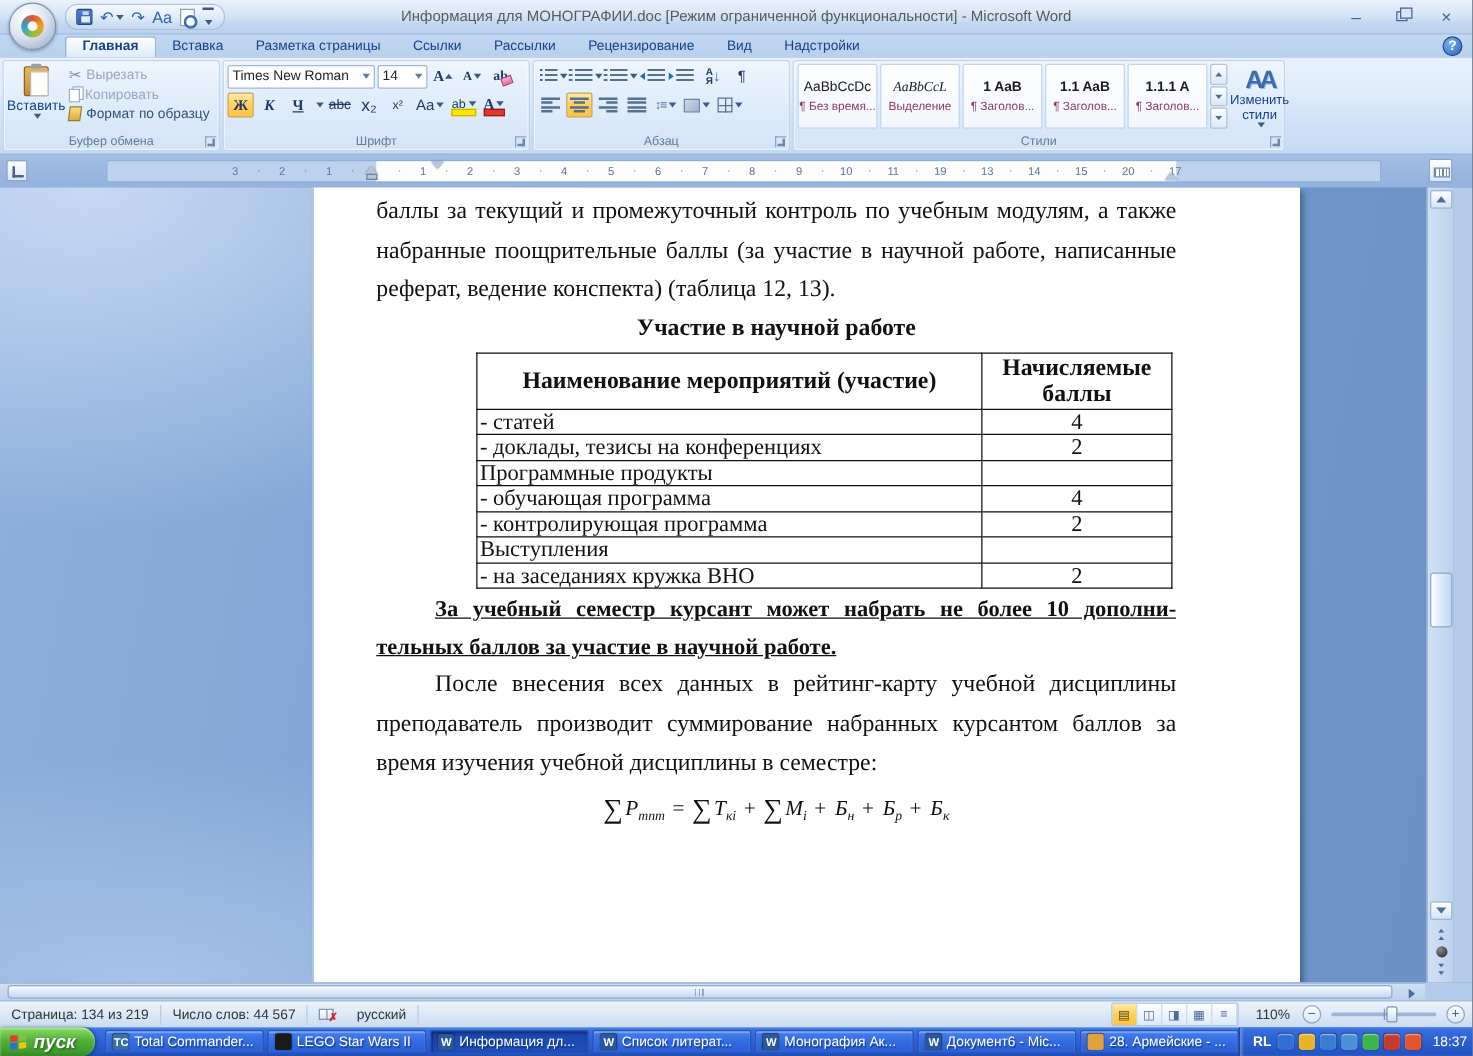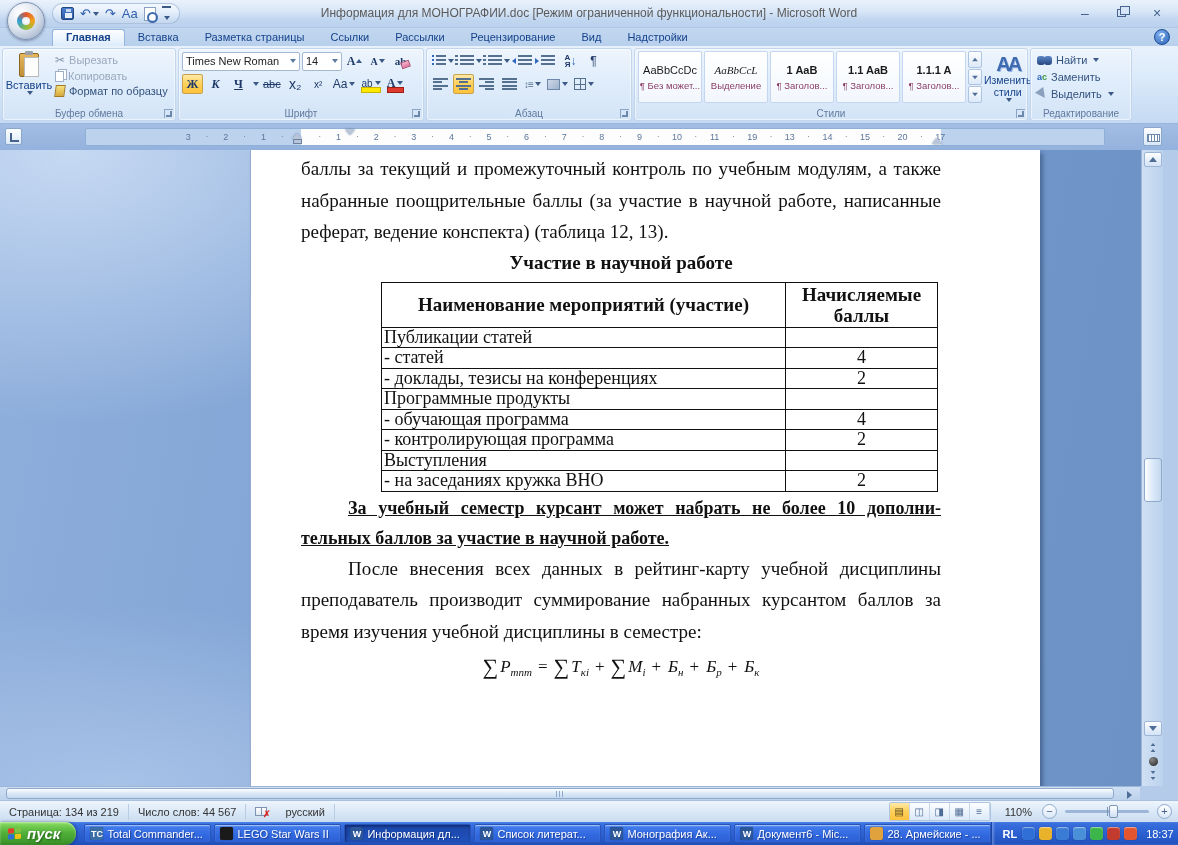--- a/index.html
+++ b/index.html
@@ -469,21 +469,21 @@
       </div>
       <div class="g-label">Абзац</div>
       <span class="launcher"></span>
     </div>
 
     <div class="rgroup" style="width:394px">
       <div class="g-body">
         <div id="stylegallery">
             <div class="stylebox">
               <div class="sprev sp0">AaBbCcDc</div>
-              <div class="sname">¶ Без может...</div>
+              <div class="sname">¶ Без время...</div>
             </div>
             <div class="stylebox">
               <div class="sprev sp1">AaBbCcL</div>
               <div class="sname">Выделение</div>
             </div>
             <div class="stylebox">
               <div class="sprev sp2">1 AaB</div>
               <div class="sname">¶ Заголов...</div>
             </div>
             <div class="stylebox">
@@ -509,41 +509,20 @@
         <div class="changestyles">
           <span class="ic-AA">AA</span>
           <span>Изменить стили</span>
             <span class="caret"></span>
         </div>
       </div>
       <div class="g-label">Стили</div>
       <span class="launcher"></span>
     </div>
 
-    <div class="rgroup" style="width:102px">
-      <div class="g-body">
-        <div class="edit-col">
-          <div class="sbtn">
-              <span class="ic-binoc"></span>
-              <span>Найти</span>
-              <span class="caret"></span>
-            </div>
-          <div class="sbtn">
-              <span class="ic-replace">a<b>c</b></span>
-              <span>Заменить</span>
-            </div>
-          <div class="sbtn">
-              <span class="ic-select"></span>
-              <span>Выделить</span>
-              <span class="caret"></span>
-            </div>
-        </div>
-      </div>
-      <div class="g-label">Редактирование</div>
-    </div>
   </div>
 
   <div id="rulerrow">
     <div id="tabsel"></div>
     <div id="rulerbar">
       <div id="ruler-active"></div>
       <div id="ruler-marks">
           <span class="rnum" style="left: 102.2px;">3</span>
           <span class="rnum" style="left: 139.8px;">2</span>
           <span class="rnum" style="left: 177.4px;">1</span>
@@ -600,24 +579,20 @@
         <div class="dtitle">Участие в научной работе</div>
         <table id="dtable">
           <thead>
             <tr>
               <th>Наименование мероприятий (участие)</th>
               <th class="col2">Начисляемые баллы</th>
             </tr>
           </thead>
           <tbody>
               <tr class="trow">
-                <td class="tname category">Публикации статей</td>
-                <td class="tpts"></td>
-              </tr>
-              <tr class="trow">
                 <td class="tname item">- статей</td>
                 <td class="tpts">4</td>
               </tr>
               <tr class="trow">
                 <td class="tname item">- доклады, тезисы на конференциях</td>
                 <td class="tpts">2</td>
               </tr>
               <tr class="trow">
                 <td class="tname category">Программные продукты</td>
                 <td class="tpts"></td>

